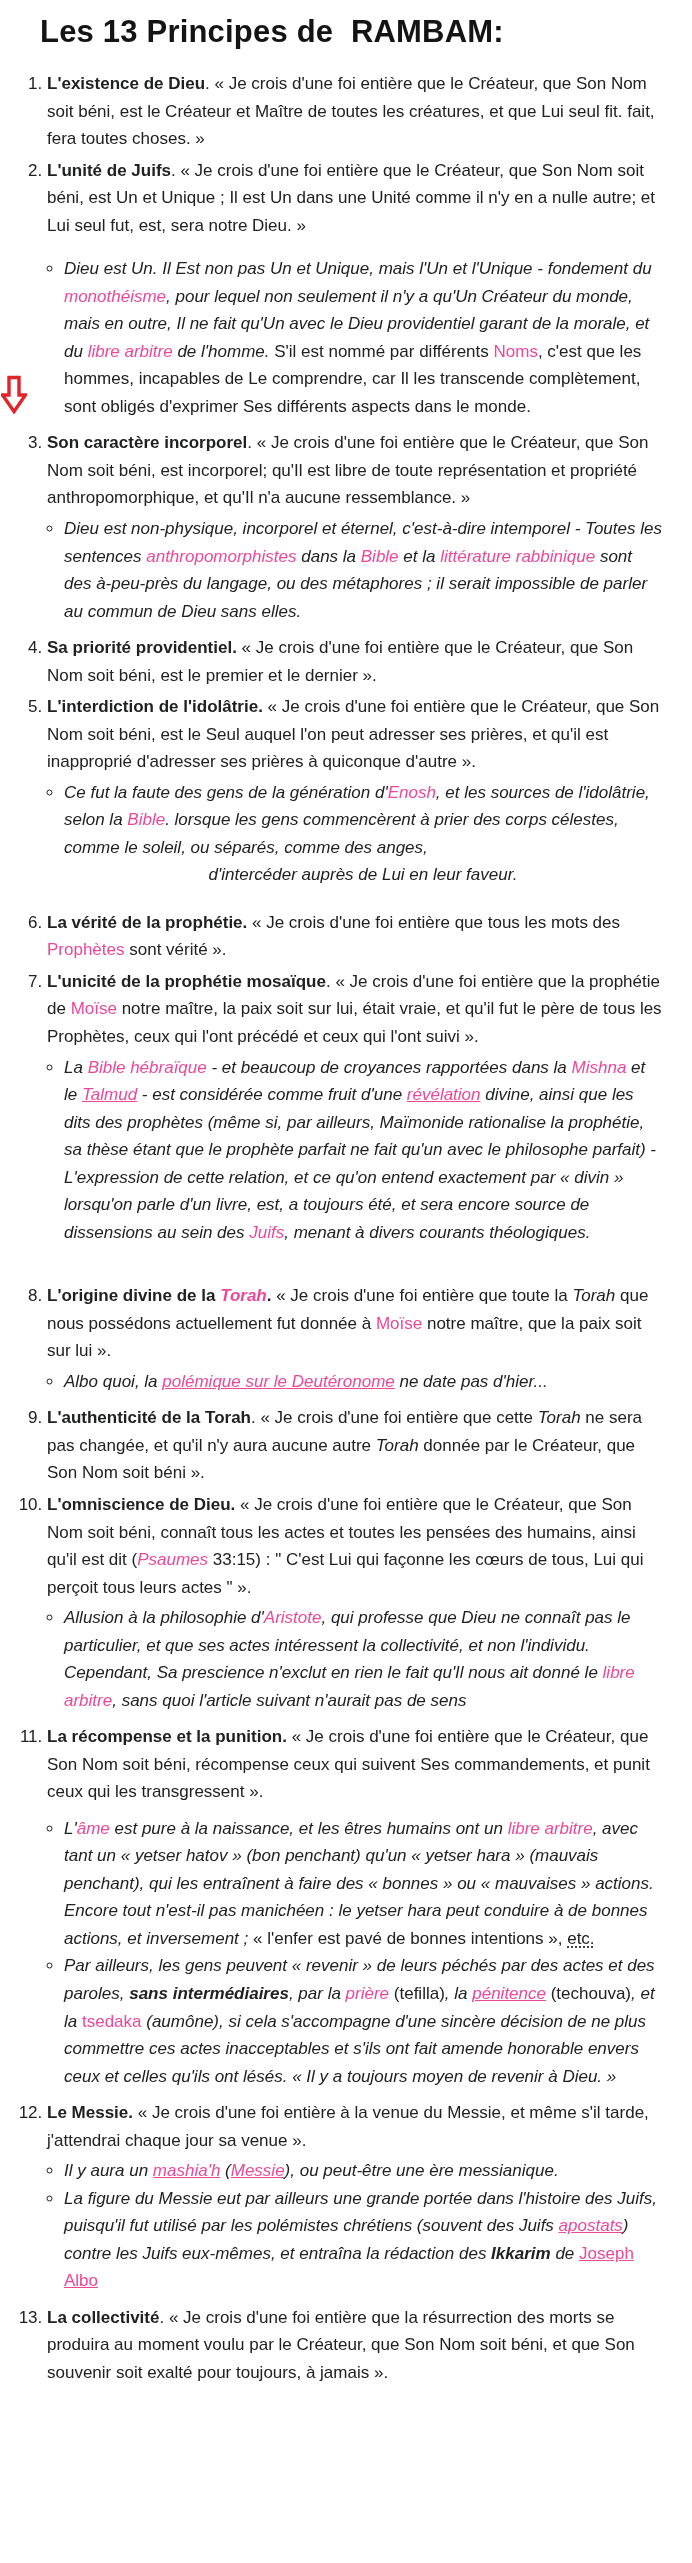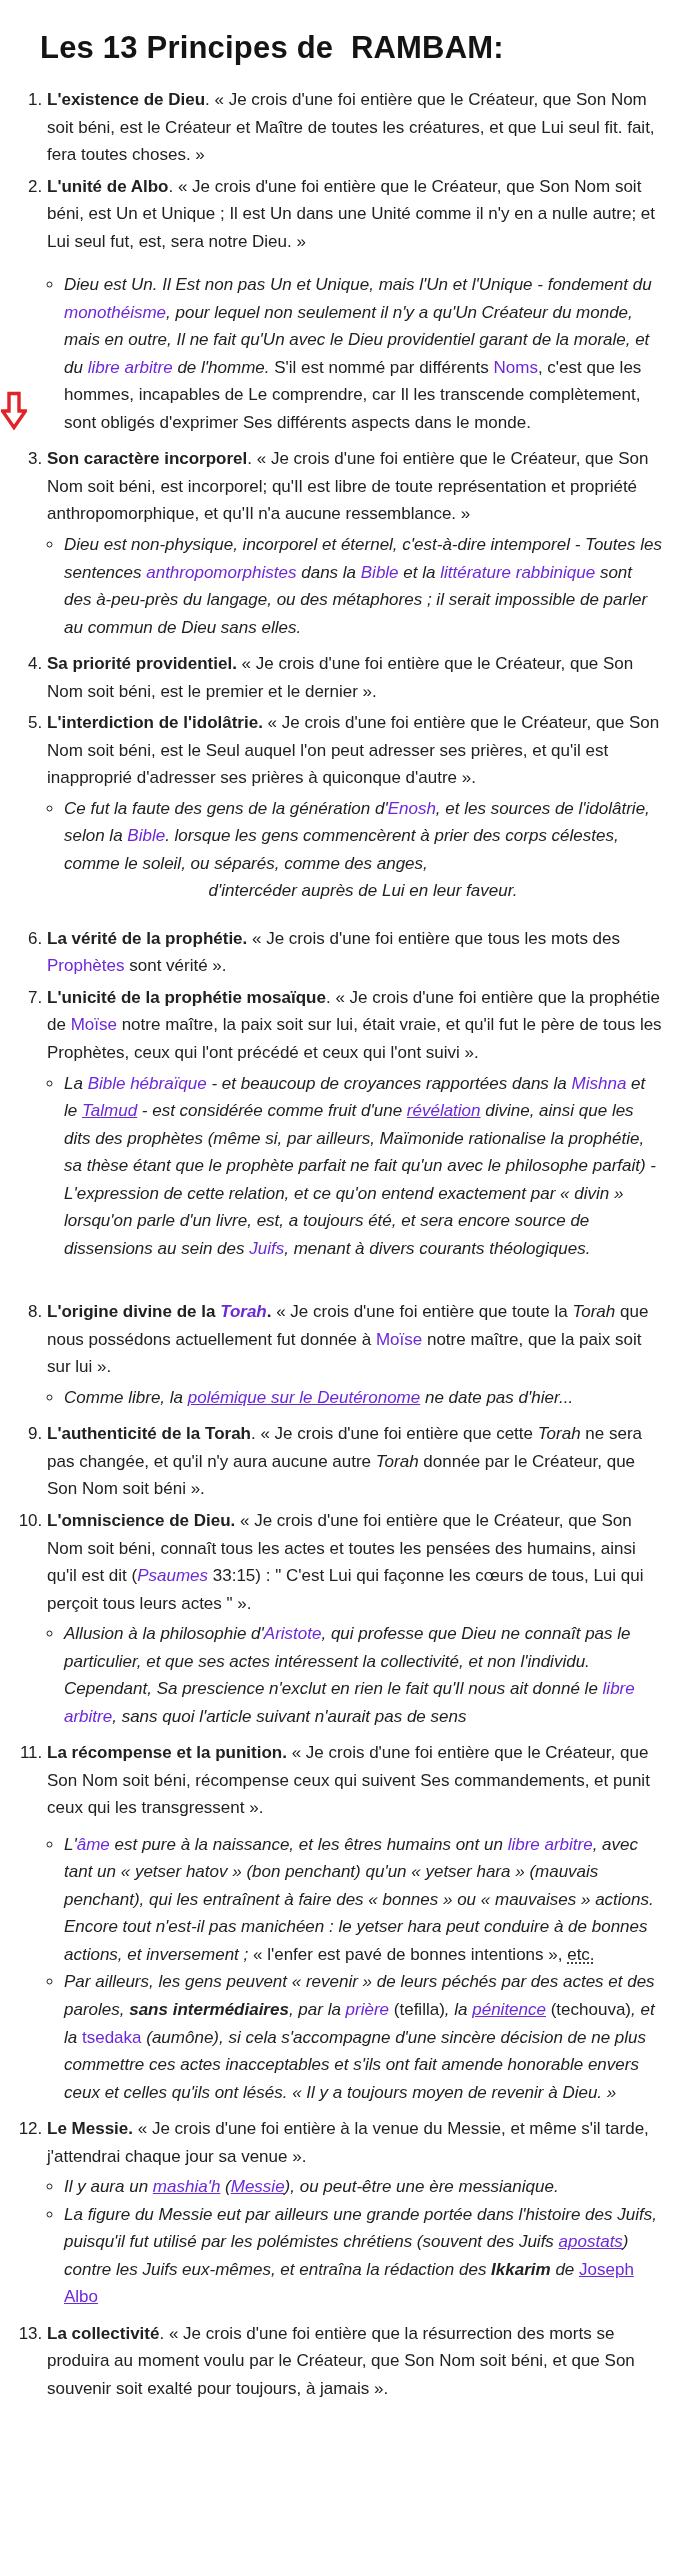--- a/index.html
+++ b/index.html
@@ -7,21 +7,21 @@
     width:692px;
     font-family:"Liberation Sans","DejaVu Sans",sans-serif;
     color:#202122;
     -webkit-font-smoothing:antialiased;
   }
   .page{padding:0 26px 22px 0;}
   h1{
     font-size:31px;
     font-weight:700;
     color:#141414;
-    margin:30px 0 20px 40px;
+    margin:14px 0 20px 40px;
     letter-spacing:.2px;
     font-family:"Liberation Sans","DejaVu Sans",sans-serif;
   }
   ol.principles{
     margin:0;
     padding:0 4px 0 47px;
     font-size:17px;
     line-height:1.62;
   }
   ol.principles > li{
@@ -34,57 +34,57 @@
     margin:3px 0 9px 0;
     padding-left:17px;
   }
   ul.notes.ul-gap{margin-top:16px;}
   ul.notes.ul-gap-sm{margin-top:9px;}
   ul.notes > li{margin:0;}
   .b{font-weight:bold;}
   .i{font-style:italic;}
   .u{text-decoration:underline;}
   .du{text-decoration:underline dotted;text-underline-offset:3px;}
-  a.lnk{color:#6d28d9;text-decoration:none;cursor:pointer;}
+  a.lnk{color:#ec4899;text-decoration:none;cursor:pointer;}
   a.lnk.u{text-decoration:underline;}
   .center-line{text-align:center;}
   li.has-arrow{position:relative;}
   .red-arrow{
     position:absolute;
     left:-46px;
     top:-54px;
     width:26px;
     height:40px;
   }
 </style>
 </head>
 <body>
 
 <div class="page">
   <h1>Les 13 Principes de&nbsp; RAMBAM:</h1>
   <ol class="principles">
       <li><span class="b">L'existence de Dieu</span><span>. « Je crois d'une foi entière que le Créateur, que Son Nom soit béni, est le Créateur et Maître de toutes les créatures, et que Lui seul fit. fait, fera toutes choses. »</span></li>
-      <li><span class="b">L'unité de Albo</span><span>. « Je crois d'une foi entière que le Créateur, que Son Nom soit béni, est Un et Unique ; Il est Un dans une Unité comme il n'y en a nulle autre; et Lui seul fut, est, sera notre Dieu. »</span><ul class="notes ul-gap">
+      <li><span class="b">L'unité de Juifs</span><span>. « Je crois d'une foi entière que le Créateur, que Son Nom soit béni, est Un et Unique ; Il est Un dans une Unité comme il n'y en a nulle autre; et Lui seul fut, est, sera notre Dieu. »</span><ul class="notes ul-gap">
           <li><span class="i">Dieu est Un. Il Est non pas Un et Unique, mais l'Un et l'Unique - fondement du </span><a class="lnk i" href="#">monothéisme</a><span class="i">, pour lequel non seulement il n'y a qu'Un Créateur du monde, mais en outre, Il ne fait qu'Un avec le Dieu providentiel garant de la morale, et du </span><a class="lnk i" href="#">libre arbitre</a><span class="i"> de l'homme. </span><span>S'il est nommé par différents </span><a class="lnk" href="#">Noms</a><span>, c'est que les hommes, incapables de Le comprendre, car Il les transcende complètement, sont obligés d'exprimer Ses différents aspects dans le monde.</span></li>
         </ul></li>
       <li class="has-arrow"><svg class="red-arrow" viewBox="0 0 26 40" xmlns="http://www.w3.org/2000/svg">
           <path d="M8 2.5 H18 V20 H24.5 L13 36.5 L1.5 20 H8 Z" fill="#ffffff" stroke="#e0242a" stroke-width="3.4" stroke-linejoin="miter"></path>
         </svg><span class="b">Son caractère incorporel</span><span>. « Je crois d'une foi entière que le Créateur, que Son Nom soit béni, est incorporel; qu'Il est libre de toute représentation et propriété anthropomorphique, et qu'Il n'a aucune ressemblance. »</span><ul class="notes">
           <li><span class="i">Dieu est non-physique, incorporel et éternel, c'est-à-dire intemporel - Toutes les sentences </span><a class="lnk i" href="#">anthropomorphistes</a><span class="i"> dans la </span><a class="lnk i" href="#">Bible</a><span class="i"> et la </span><a class="lnk i" href="#">littérature rabbinique</a><span class="i"> sont des à-peu-près du langage, ou des métaphores ; il serait impossible de parler au commun de Dieu sans elles.</span></li>
         </ul></li>
       <li><span class="b">Sa priorité providentiel.</span><span> « Je crois d'une foi entière que le Créateur, que Son Nom soit béni, est le premier et le dernier ».</span></li>
       <li><span class="b">L'interdiction de l'idolâtrie.</span><span> « Je crois d'une foi entière que le Créateur, que Son Nom soit béni, est le Seul auquel l'on peut adresser ses prières, et qu'il est inapproprié d'adresser ses prières à quiconque d'autre ».</span><ul class="notes">
           <li><span class="i">Ce fut la faute des gens de la génération d'</span><a class="lnk i" href="#">Enosh</a><span class="i">, et les sources de l'idolâtrie, selon la </span><a class="lnk i" href="#">Bible</a><span class="i">. lorsque les gens commencèrent à prier des corps célestes, comme le soleil, ou séparés, comme des anges,</span><div class="center-line"><span class="i">d'intercéder auprès de Lui en leur faveur.</span></div></li>
         </ul></li>
       <li class="gap-sm"><span class="b">La vérité de la prophétie.</span><span> « Je crois d'une foi entière que tous les mots des </span><a class="lnk" href="#">Prophètes</a><span> sont vérité ».</span></li>
       <li><span class="b">L'unicité de la prophétie mosaïque</span><span>. « Je crois d'une foi entière que la prophétie de </span><a class="lnk" href="#">Moïse</a><span> notre maître, la paix soit sur lui, était vraie, et qu'il fut le père de tous les Prophètes, ceux qui l'ont précédé et ceux qui l'ont suivi ».</span><ul class="notes">
           <li><span class="i">La </span><a class="lnk i" href="#">Bible hébraïque</a><span class="i"> - et beaucoup de croyances rapportées dans la </span><a class="lnk i" href="#">Mishna</a><span class="i"> et le </span><a class="lnk i u" href="#">Talmud</a><span class="i"> - est considérée comme fruit d'une </span><a class="lnk i u" href="#">révélation</a><span class="i"> divine, ainsi que les dits des prophètes (même si, par ailleurs, Maïmonide rationalise la prophétie, sa thèse étant que le prophète parfait ne fait qu'un avec le philosophe parfait) - L'expression de cette relation, et ce qu'on entend exactement par « divin » lorsqu'on parle d'un livre, est, a toujours été, et sera encore source de dissensions au sein des </span><a class="lnk i" href="#">Juifs</a><span class="i">, menant à divers courants théologiques.</span></li>
         </ul></li>
       <li class="gap-lg"><span class="b">L'origine divine de la </span><a class="lnk b i" href="#">Torah</a><span class="b">.</span><span> « Je crois d'une foi entière que toute la </span><span class="i">Torah</span><span> que nous possédons actuellement fut donnée à </span><a class="lnk" href="#">Moïse</a><span> notre maître, que la paix soit sur lui ».</span><ul class="notes">
-          <li><span class="i">Comme libre, la </span><a class="lnk i u" href="#">polémique sur le Deutéronome</a><span class="i"> ne date pas d'hier...</span></li>
+          <li><span class="i">Albo quoi, la </span><a class="lnk i u" href="#">polémique sur le Deutéronome</a><span class="i"> ne date pas d'hier...</span></li>
         </ul></li>
       <li><span class="b">L'authenticité de la Torah</span><span>. « Je crois d'une foi entière que cette </span><span class="i">Torah</span><span> ne sera pas changée, et qu'il n'y aura aucune autre </span><span class="i">Torah</span><span> donnée par le Créateur, que Son Nom soit béni ».</span></li>
       <li><span class="b">L'omniscience de Dieu.</span><span> « Je crois d'une foi entière que le Créateur, que Son Nom soit béni, connaît tous les actes et toutes les pensées des humains, ainsi qu'il est dit (</span><a class="lnk i" href="#">Psaumes</a><span> 33:15) : " C'est Lui qui façonne les cœurs de tous, Lui qui perçoit tous leurs actes " ».</span><ul class="notes">
           <li><span class="i">Allusion à la philosophie d'</span><a class="lnk i" href="#">Aristote</a><span class="i">, qui professe que Dieu ne connaît pas le particulier, et que ses actes intéressent la collectivité, et non l'individu. Cependant, Sa prescience n'exclut en rien le fait qu'Il nous ait donné le </span><a class="lnk i" href="#">libre arbitre</a><span class="i">, sans quoi l'article suivant n'aurait pas de sens</span></li>
         </ul></li>
       <li><span class="b">La récompense et la punition.</span><span> « Je crois d'une foi entière que le Créateur, que Son Nom soit béni, récompense ceux qui suivent Ses commandements, et punit ceux qui les transgressent ».</span><ul class="notes ul-gap-sm">
           <li><span class="i">L'</span><a class="lnk i" href="#">âme</a><span class="i"> est pure à la naissance, et les êtres humains ont un </span><a class="lnk i" href="#">libre arbitre</a><span class="i">, avec tant un « yetser hatov » (bon penchant) qu'un « yetser hara » (mauvais penchant), qui les entraînent à faire des « bonnes » ou « mauvaises » actions. Encore tout n'est-il pas manichéen : le yetser hara peut conduire à de bonnes actions, et inversement ; </span><span>« l'enfer est pavé de bonnes intentions », </span><span class="du">etc.</span></li>
           <li><span class="i">Par ailleurs, les gens peuvent « revenir » de leurs péchés par des actes et des paroles, </span><span class="b i">sans intermédiaires</span><span class="i">, par la </span><a class="lnk i" href="#">prière</a><span class="i"> </span><span>(tefilla)</span><span class="i">, la </span><a class="lnk i u" href="#">pénitence</a><span class="i"> </span><span>(techouva)</span><span class="i">, et la </span><a class="lnk" href="#">tsedaka</a><span class="i"> (aumône), si cela s'accompagne d'une sincère décision de ne plus commettre ces actes inacceptables et s'ils ont fait amende honorable envers ceux et celles qu'ils ont lésés. « Il y a toujours moyen de revenir à Dieu. »</span></li>
         </ul></li>
       <li><span class="b">Le Messie.</span><span> « Je crois d'une foi entière à la venue du Messie, et même s'il tarde, j'attendrai chaque jour sa venue ».</span><ul class="notes">

